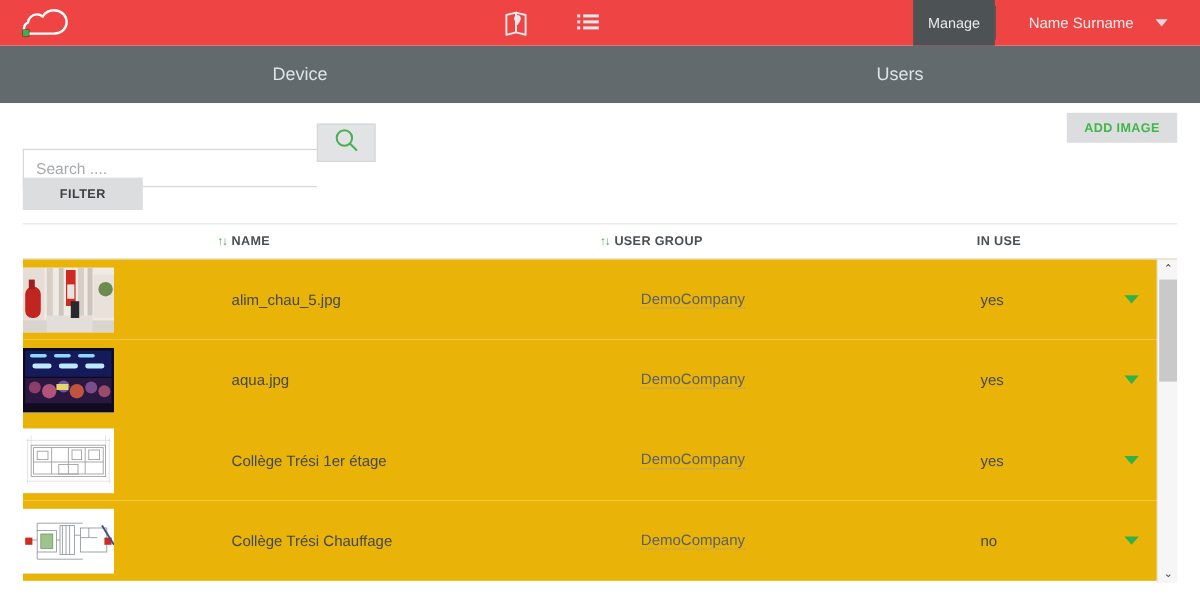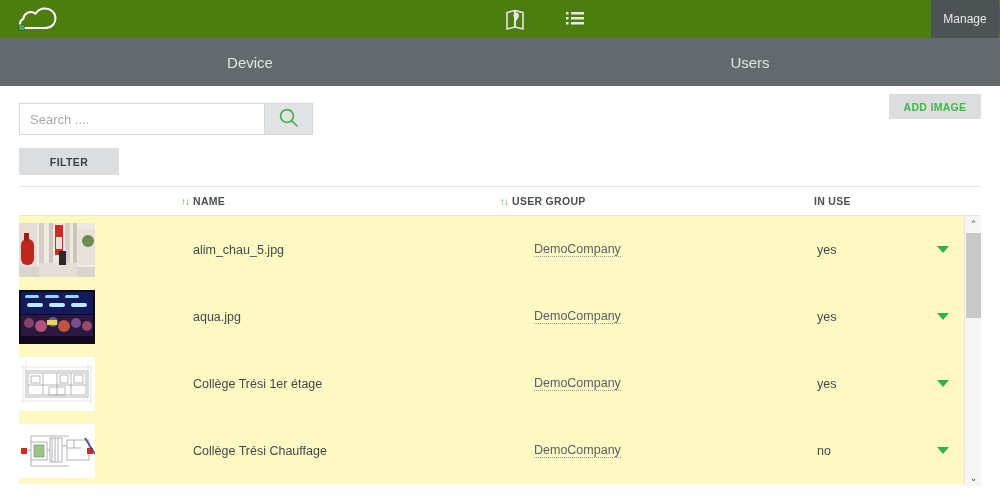--- a/index.html
+++ b/index.html
@@ -7,21 +7,21 @@
     width: 1000px; height: 500px;
     overflow: hidden;
     background: #ffffff;
     font-family: "Liberation Sans", sans-serif;
   }
 
   
   .topbar {
     position: relative;
     height: 38px;
-    background: #4d7c0f;
+    background: #ef4444;
     display: flex;
     align-items: stretch;
   }
   .logo-zone {
     width: 160px;
     display: flex;
     align-items: center;
     padding-left: 12px;
   }
   .cloud-logo { position: relative; width: 48px; height: 30px; }
@@ -110,20 +110,21 @@
   .searchinput {
     width: 245px;
     height: 32px;
     border: 1px solid #d5d7d9;
     border-right: none;
     padding: 0 10px;
     font-size: 13px;
     color: #555;
     outline: none;
     font-family: "Liberation Sans", sans-serif;
+    margin-top: 21px;
   }
   .searchinput::placeholder { color: #a8abae; }
   .searchbtn {
     width: 49px; height: 32px;
     background: #e2e3e5;
     border: 1px solid #d5d7d9;
     display: flex; align-items: center; justify-content: center;
     cursor: pointer;
   }
   .filterbtn {
@@ -189,21 +190,21 @@
     height: 270px;
     overflow: hidden;
     margin-left: 19px;
     margin-right: 19px;
   }
   .row {
     height: 67px;
     display: flex;
     align-items: center;
     position: relative;
-    background: #fef9c3;
+    background: #eab308;
   }
   .thumb {
     position: absolute;
     left: 0;
     width: 76px;
     height: 54px;
     overflow: hidden;
     background: #eee;
     border: 0;
   }
@@ -303,20 +304,24 @@
           <rect x="6" y="8" width="13" height="2.5"></rect>
           <rect x="1" y="13" width="2.5" height="2.5"></rect>
           <rect x="6" y="13" width="13" height="2.5"></rect>
         </g>
       </svg>
     </div>
   </div>
 
   <div class="manage-tab">Manage</div>
   <div class="topbar-sep"></div>
+  <div class="user-zone">
+    <span>Name Surname</span>
+    <span class="caret-down"></span>
+  </div>
 </div>
 
 <div class="navbar">
   <div class="navtab">Device</div>
   <div class="navtab">Users</div>
 </div>
 
 <div class="toolbar">
   <div class="searchwrap">
     <input class="searchinput" type="text" placeholder="Search ...." style="">

